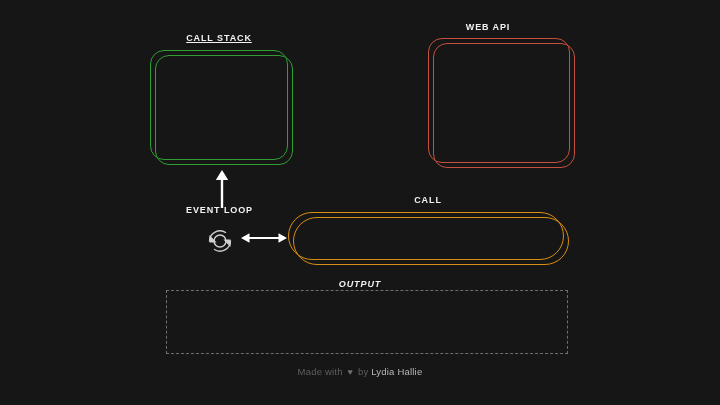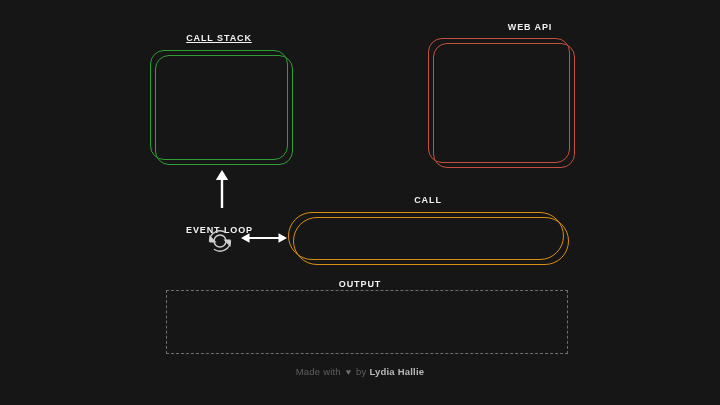--- a/index.html
+++ b/index.html
@@ -100,21 +100,20 @@
   
   #event-loop-label {
     position: absolute;
     left: 186px;
     top: 205px;
     font-size: 9px;
     font-weight: bold;
     letter-spacing: 0.9px;
     color: #f2f2f2;
     white-space: nowrap;
-    margin-top: 20px;
   }
   #event-loop-icon {
     position: absolute;
     left: 200px;
     top: 221px;
     width: 40px;
     height: 40px;
   }
 
   
@@ -144,48 +143,48 @@
     color: #5f5f5f;
     letter-spacing: 0.2px;
   }
   #footer .heart {
     color: #6b6b6b;
     font-size: 9px;
     margin: 0 2px;
   }
   #footer .author {
     color: #b9b9b9;
-    font-weight: bold;
+    font-weight: normal;
     margin-top: 15px;
   }
 </style>
 </head>
 <body>
 
 <div id="stage">
 
   <div class="section-label" style="left:219px; top:33px;text-decoration:underline;">CALL STACK</div>
   <div class="dbl-box" id="call-stack-box">
     <div class="layer outer"></div>
     <div class="layer inner"></div>
   </div>
 
-  <div class="section-label" style="left:530px; top:22px;">WEB API</div>
+  <div class="section-label" style="left:488px; top:22px;">WEB API</div>
   <div class="dbl-box" id="web-api-box">
     <div class="layer outer"></div>
     <div class="layer inner"></div>
   </div>
 
   <div class="section-label" style="left:428px; top:195px;">CALL</div>
   <div class="dbl-box" id="queue-box">
     <div class="layer outer"></div>
     <div class="layer inner"></div>
   </div>
 
-  <div class="section-label" style="left:360px; top:279px;">OUTPUT</div>
+  <div class="section-label" style="left:360px; top:279px;font-style:italic;">OUTPUT</div>
   <div id="output-box"></div>
 
   <div id="event-loop-label">EVENT LOOP</div>
 
   <div id="event-loop-icon">
     <svg width="40" height="40" viewBox="0 0 40 40" fill="none" stroke="#cfcfcf" stroke-width="1.4">
 
       <path d="M9.5 20.5 A10.5 10.5 0 0 1 26 11.8" fill="none"></path>
       <path d="M9.5 14.0 L9.5 21.4 L16.6 21.4 Z" fill="#cfcfcf" stroke="none"></path>
       <path d="M30.5 19.5 A10.5 10.5 0 0 1 14 28.2" fill="none"></path>

